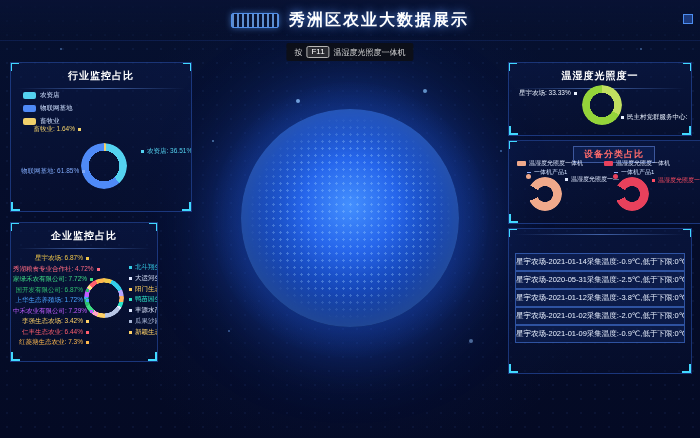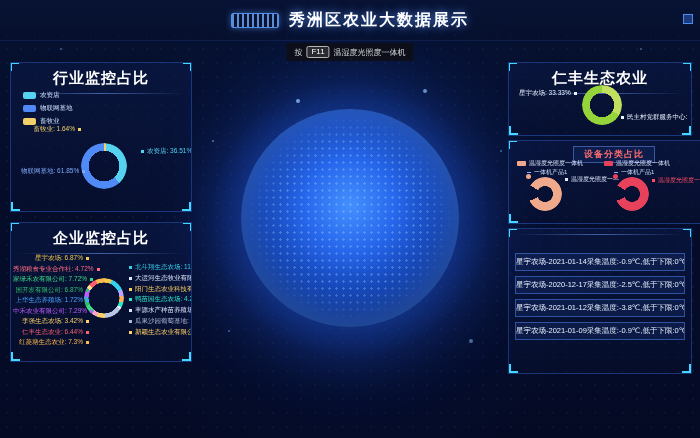--- a/index.html
+++ b/index.html
@@ -36,25 +36,25 @@
       60px 48px 0 0 rgba(120,180,255,.5);}
 
   .panel{position:absolute;border:1px solid rgba(45,90,190,.5);
     background:linear-gradient(180deg, rgba(12,28,78,.45), rgba(7,16,48,.45));box-sizing:border-box;overflow:hidden;}
   .panel::before,.panel::after,.corners::before,.corners::after{content:"";position:absolute;width:7px;height:7px;}
   .panel::before{left:-1px;top:-1px;border-left:2px solid #41d9ff;border-top:2px solid #41d9ff;}
   .panel::after{right:-1px;top:-1px;border-right:2px solid #41d9ff;border-top:2px solid #41d9ff;}
   .corners{position:absolute;left:0;top:0;right:0;bottom:0;pointer-events:none;}
   .corners::before{left:0;bottom:0;border-left:2px solid #41d9ff;border-bottom:2px solid #41d9ff;}
   .corners::after{right:0;bottom:0;border-right:2px solid #41d9ff;border-bottom:2px solid #41d9ff;}
-  .panel-title{margin-top:6px;text-align:center;color:#ffffff;font-size:15px;font-weight:bold;letter-spacing:1px;}
+  .panel-title{margin-top:6px;text-align:center;color:#ffffff;font-size:10px;font-weight:bold;letter-spacing:1px;}
   .divider{height:1px;margin:5px 6px 0;background:linear-gradient(90deg,transparent,rgba(110,160,255,.55),transparent);}
 
   #p-industry{left:10px;top:62px;width:182px;height:150px;}
-  #p-enterprise{left:10px;top:222px;width:182px;height:140px;}
+  #p-enterprise{left:10px;top:222px;width:148px;height:140px;}
   #p-device{left:508px;top:62px;width:184px;height:74px;}
   #p-class{left:508px;top:140px;width:212px;height:84px;}
   #p-alarm{left:508px;top:228px;width:184px;height:146px;}
 
   .legend{list-style:none;margin:0;padding:0;position:absolute;left:12px;top:28px;}
   .legend li{display:flex;align-items:center;gap:4px;margin-bottom:4px;cursor:pointer;}
   .sw{width:13px;height:7px;border-radius:2px;display:inline-block;}
   .lg-t{font-size:6.5px;color:#cfe0ff;}
 
   .donut{position:absolute;border-radius:50%;cursor:pointer;}
@@ -90,21 +90,21 @@
   .sw2{width:9px;height:5px;border-radius:1px;display:inline-block;margin-right:3px;vertical-align:middle;}
   .cg-sub{position:absolute;font-size:6px;color:#cfe0ff;white-space:nowrap;}
   .cg-sub::before{content:"";display:inline-block;width:4px;height:1px;background:#8fb0ff;margin-right:3px;vertical-align:middle;}
   .cg-side{position:absolute;font-size:6px;white-space:nowrap;}
   .cg-side::before{content:"";display:inline-block;width:3px;height:3px;background:currentColor;margin-right:3px;vertical-align:middle;}
   .class-dot{position:absolute;width:5px;height:5px;border-radius:50%;}
   #cg1-leg{left:8px;top:18px;} #cg1-sub{left:18px;top:27px;} #cg1-donut{left:19px;top:36px;} #cg1-dot{left:17px;top:33px;} #cg1-side{left:56px;top:34px;color:#dfe8ff;}
   #cg2-leg{left:95px;top:18px;} #cg2-sub{left:105px;top:27px;} #cg2-donut{left:106px;top:36px;} #cg2-dot{left:104px;top:33px;} #cg2-side{left:143px;top:35px;color:#ff4d63;}
 
   .alarm-rows{position:absolute;left:6px;right:6px;top:24px;}
-  .alarm-row{height:16px;line-height:16px;margin-bottom:5px;border:1px solid rgba(70,120,220,.6);
+  .alarm-row{height:16px;line-height:16px;border:1px solid rgba(70,120,220,.6);
     background:rgba(22,48,115,.35);color:#e8f0ff;font-size:7.5px;text-align:center;white-space:nowrap;overflow:hidden;}
 </style>
 </head>
 <body>
 
 <div id="stage">
   <div class="stars"></div>
   <div class="globe-halo"></div>
   <div class="globe">
     <div class="globe-dots"></div>
@@ -163,21 +163,21 @@
     <div class="clabel lbl-r er" id="er2" style="color: rgb(223, 232, 255);">大运河生态牧业有限责任公</div>
     <div class="clabel lbl-r er" id="er3" style="color: rgb(255, 207, 94);">阳门生态农业科技有限公</div>
     <div class="clabel lbl-r er" id="er4" style="color: rgb(46, 230, 200);">鸭苗园生态农场: 4.29</div>
     <div class="clabel lbl-r er" id="er5" style="color: rgb(223, 232, 255);">丰源水产种苗养殖场: 1.</div>
     <div class="clabel lbl-r er" id="er6" style="color: rgb(170, 184, 216);">瓜果沙园葡萄基地: 15.02%</div>
     <div class="clabel lbl-r er" id="er7" style="color: rgb(255, 209, 102);">新颖生态农业有限公司: 6.87</div>
   </section>
 
   <section class="panel" id="p-device">
     <div class="corners"></div>
-    <div class="panel-title">仁丰生态农业</div>
+    <div class="panel-title">温湿度光照度一</div>
     <div class="divider"></div>
     <div class="donut d-device" style="background: conic-gradient(rgb(194, 224, 96) 0deg, rgb(194, 224, 96) 119.99deg, rgb(148, 212, 58) 119.99deg, rgb(148, 212, 58) 360deg);"></div>
     <div class="clabel lbl-l" id="lb-d1" style="color: rgb(234, 242, 255);">星宇农场: 33.33%</div>
     <div class="clabel lbl-r" id="lb-d2" style="color: rgb(234, 242, 255);">民主村党群服务中心:</div>
   </section>
 
   <section class="panel" id="p-class">
     <div class="corners"></div>
     <div class="class-title">设备分类占比</div>
     <div class="cg-legend" id="cg1-leg"><span class="sw2" style="background: rgb(240, 169, 139);"></span><span>温湿度光照度一体机</span></div>
@@ -190,18 +190,19 @@
     <div class="donut d-class" id="cg2-donut" style="background: conic-gradient(from 300deg, rgb(232, 65, 92) 0deg, rgb(232, 65, 92) 306deg, transparent 306deg, transparent 360deg);"></div>
     <div class="class-dot" id="cg2-dot" style="background: rgb(232, 65, 92);"></div>
     <div class="cg-side" id="cg2-side">温湿度光照度一—</div>
   </section>
 
   <section class="panel" id="p-alarm">
     <div class="corners"></div>
     <div class="divider"></div>
     <div class="alarm-rows">
       <div class="alarm-row">星宇农场-2021-01-14采集温度:-0.9℃,低于下限:0℃</div>
-      <div class="alarm-row">星宇农场-2020-12-17采集温度:-2.5℃,低于下限:0℃</div>
+      <div class="alarm-row">星宇农场-2020-05-31采集温度:-2.5℃,低于下限:0℃</div>
       <div class="alarm-row">星宇农场-2021-01-12采集温度:-3.8℃,低于下限:0℃</div>
+      <div class="alarm-row">星宇农场-2021-01-02采集温度:-2.0℃,低于下限:0℃</div>
       <div class="alarm-row">星宇农场-2021-01-09采集温度:-0.9℃,低于下限:0℃</div>
     </div>
   </section>
 </div>
 
 </body></html>

